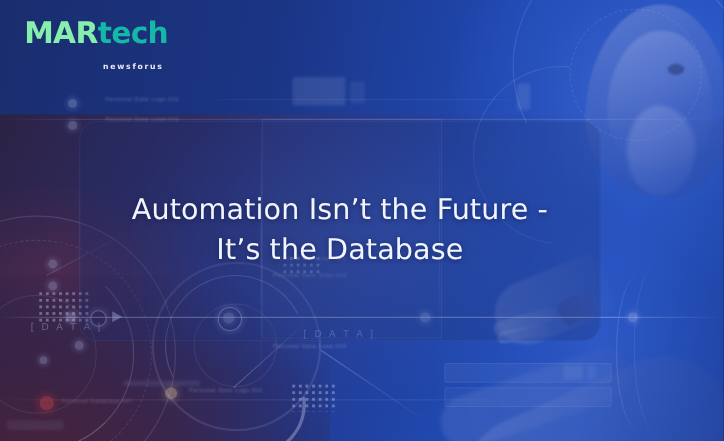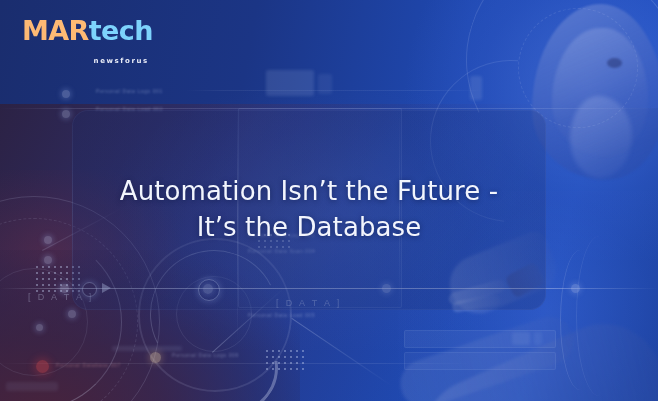--- a/index.html
+++ b/index.html
@@ -180,22 +180,22 @@
   .robot-wire{
     position:absolute;border-left:1px solid rgba(150,170,226,.26);
     border-radius:50%;filter:blur(.5px);
   }
   
   .logo{position:absolute;left:22px;top:17px;line-height:1;user-select:none;}
   .logo-main{
     font-size:27px;font-weight:700;letter-spacing:-.6px;
     font-family:"DejaVu Sans",sans-serif;
   }
-  .logo-mar{color:#fdba74;}
-  .logo-tech{color:#7dd3fc;text-align:right;}
+  .logo-mar{color:#86efac;}
+  .logo-tech{color:#14b8a6;text-align:right;}
   .logo-sub{
     margin-top:14px;text-align:right;padding-right:4px;
     font-size:7px;font-weight:700;letter-spacing:1.6px;color:#e9ecf7;
     font-family:"DejaVu Sans",sans-serif;
   }
   
   .card{
     position:absolute;left:72px;top:110px;width:474px;height:200px;
     border-radius:16px;
     background:linear-gradient(145deg,rgba(26,42,104,.30),rgba(30,50,120,.22) 55%,rgba(26,44,108,.28));

